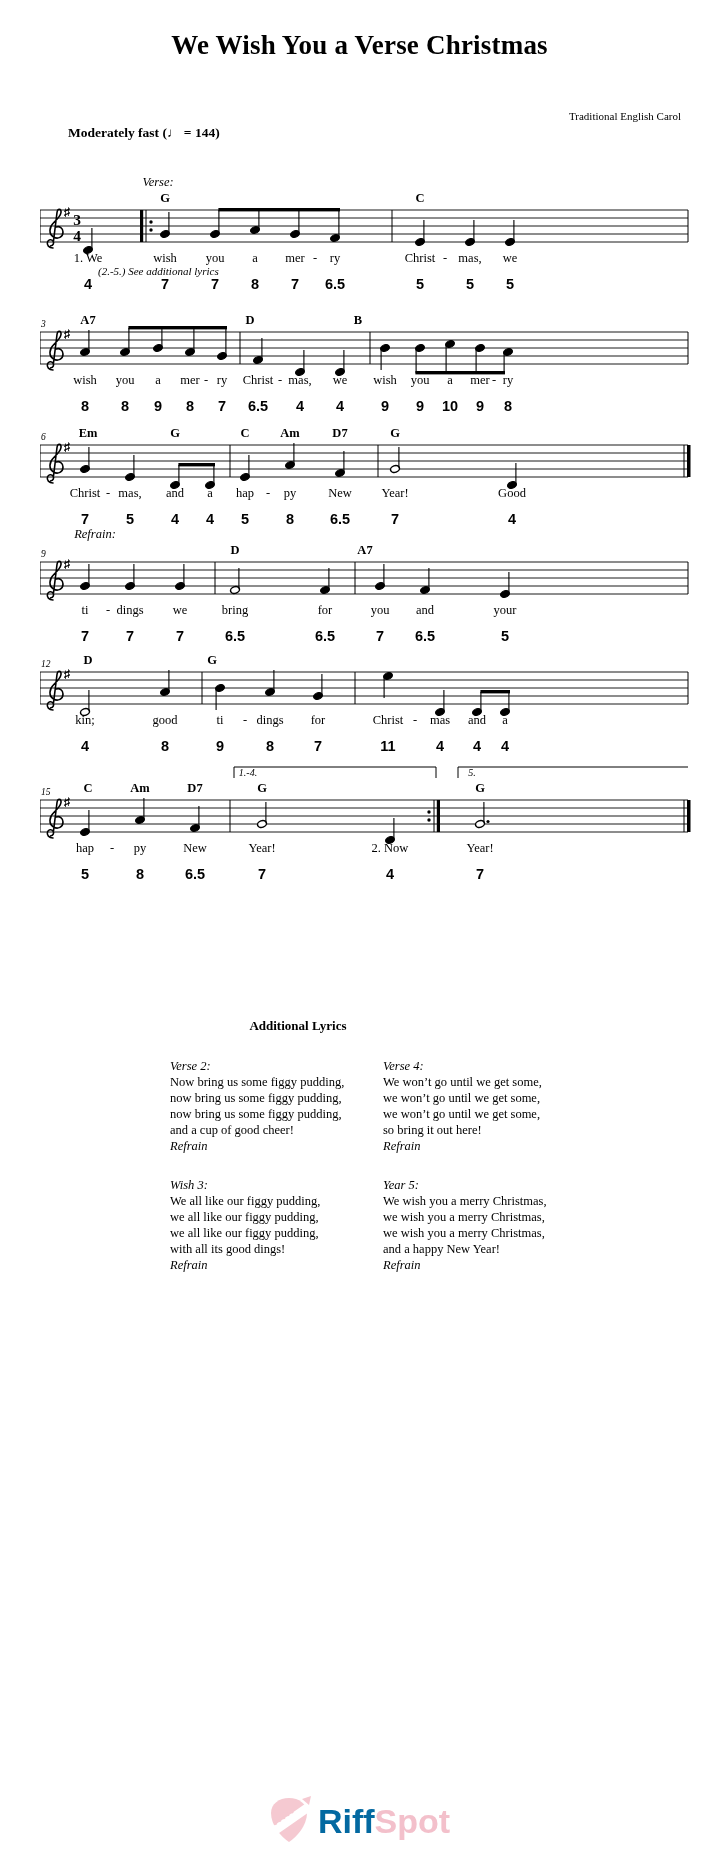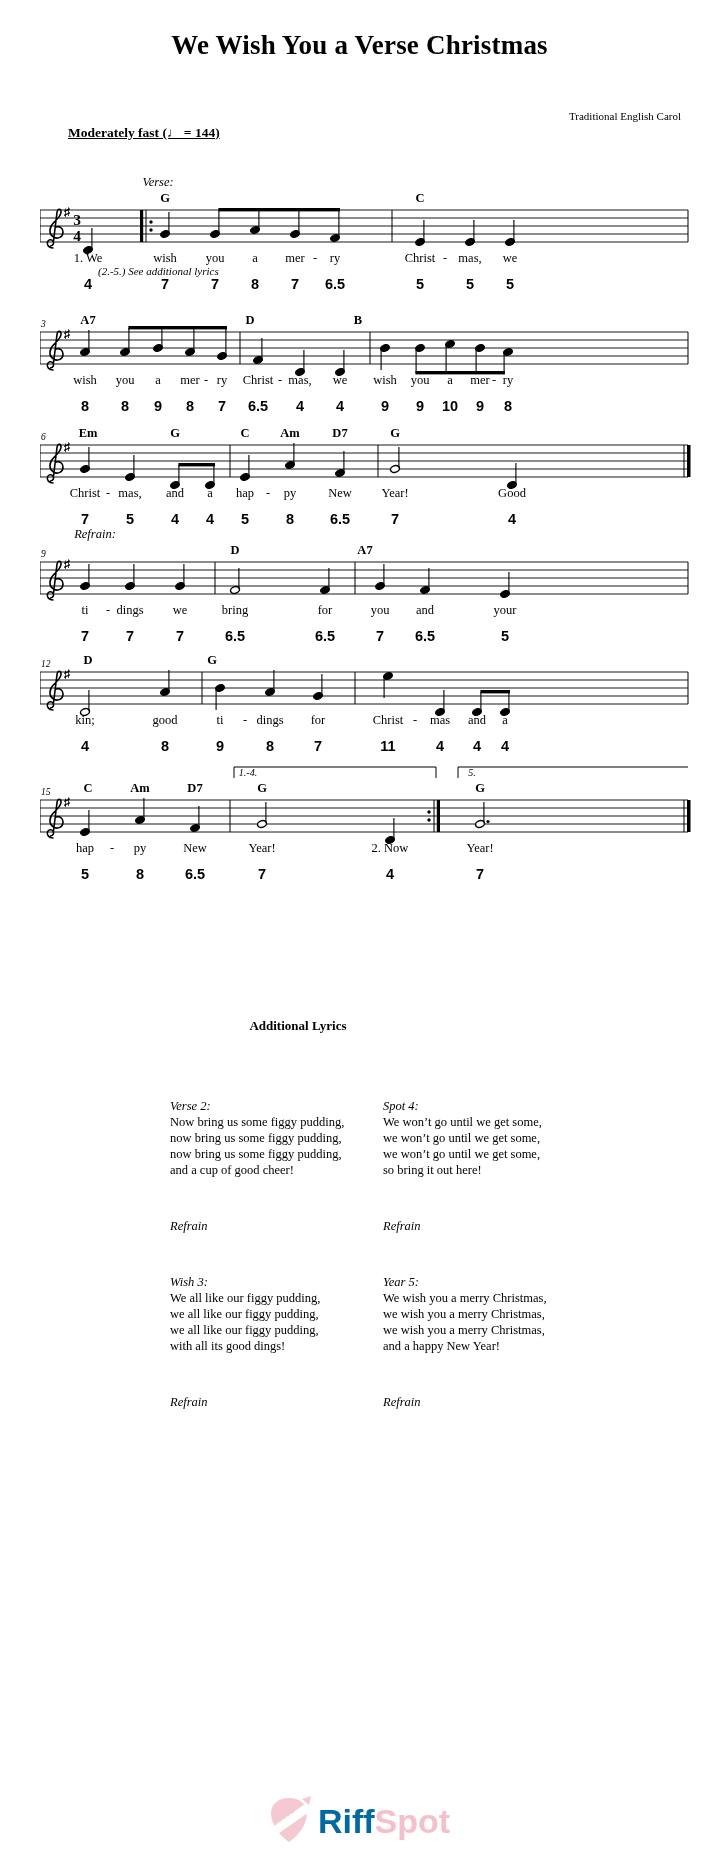--- a/index.html
+++ b/index.html
@@ -1,31 +1,31 @@
 <!DOCTYPE html>
 <html><head>
 <meta charset="utf-8">
 <style>
   html,body{margin:0;padding:0;background:#fff;}
   .page{position:relative;width:719px;height:1860px;background:#ffffff;overflow:hidden;
         font-family:"Liberation Serif",serif;color:#000;}
   .title{position:absolute;top:30px;left:0;width:100%;text-align:center;
          font-size:27px;font-weight:bold;letter-spacing:.2px;}
   .credit{position:absolute;top:110px;right:38px;font-size:11px;}
-  .tempo{position:absolute;top:125px;left:68px;font-size:13.5px;font-weight:bold;text-decoration:underline;}
+  .tempo{position:absolute;top:125px;left:68px;font-size:13.5px;font-weight:bold;}
   .sheet{position:absolute;left:0;top:0;width:719px;height:920px;}
   .system{position:absolute;left:40px;width:664px;height:124px;}
   .system svg{display:block;}
   .addl{position:absolute;top:1018px;left:0;width:596px;}
   .addl h3{margin:0 0 24px 0;text-align:center;font-size:13px;font-weight:bold;}
   .addl .cols{display:flex;padding-left:170px;}
   .addl .col{width:220px;}
   .addl .block{margin:0 0 23px 0;}
   .addl .block div{font-size:12.5px;line-height:16px;}
-  .addl .vlabel,.addl .refrain{font-style:italic;margin-top:40px;}
+  .addl .vlabel,.addl .refrain{font-style:italic;}
   .footer{position:absolute;top:1796px;left:0;width:100%;
           display:flex;justify-content:center;align-items:center;gap:7px;}
   .brand{font-family:"Liberation Sans",sans-serif;font-weight:bold;font-size:34px;line-height:1;}
   .brand .riff{color:#0369a1;}
   .brand .spot{color:#f3c0cb;}
 </style>
 </head>
 <body>
 
 <div class="page">
@@ -538,21 +538,21 @@
             <div class="vlabel">Wish 3:</div>
             <div>We all like our figgy pudding,</div>
             <div>we all like our figgy pudding,</div>
             <div>we all like our figgy pudding,</div>
             <div>with all its good dings!</div>
             <div class="refrain">Refrain</div>
           </div>
         </div>
         <div class="col">
           <div class="block">
-            <div class="vlabel">Spot 4:</div>
+            <div class="vlabel">Verse 4:</div>
             <div>We won’t go until we get some,</div>
             <div>we won’t go until we get some,</div>
             <div>we won’t go until we get some,</div>
             <div>so bring it out here!</div>
             <div class="refrain">Refrain</div>
           </div>
           <div class="block">
             <div class="vlabel">Year 5:</div>
             <div>We wish you a merry Christmas,</div>
             <div>we wish you a merry Christmas,</div>

